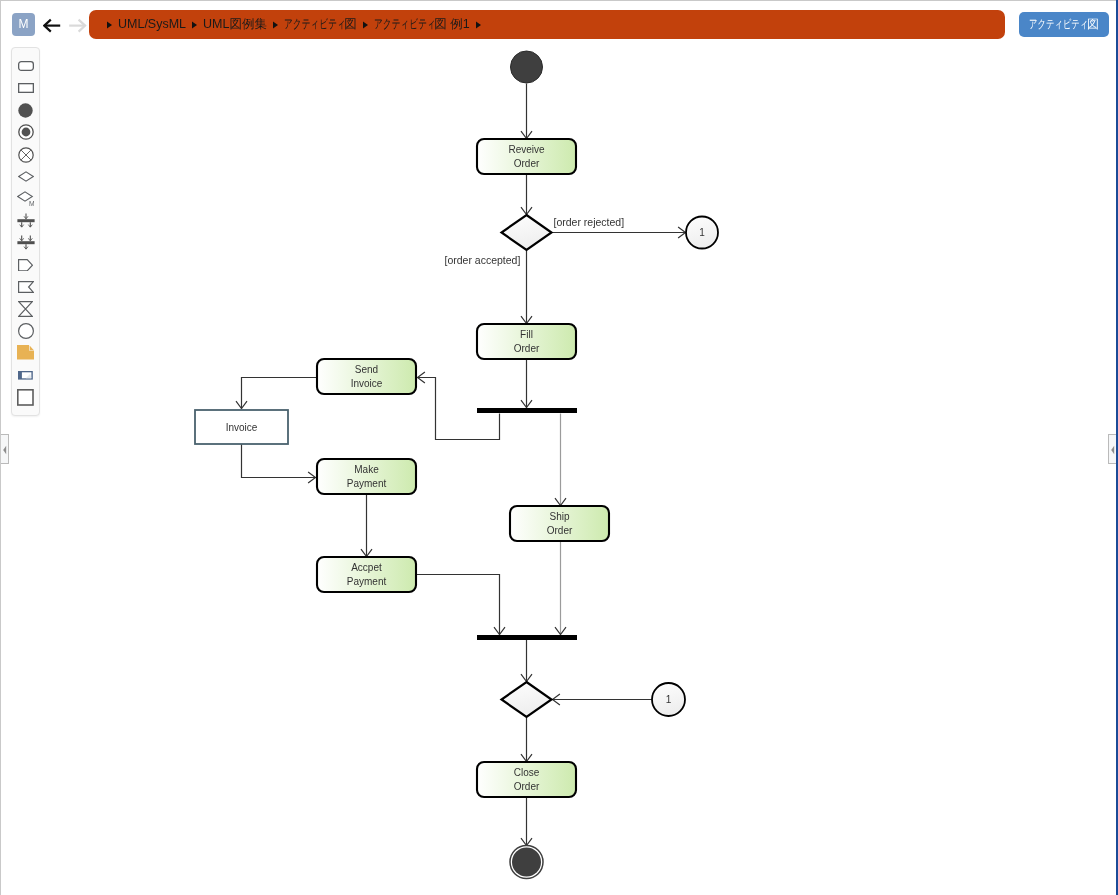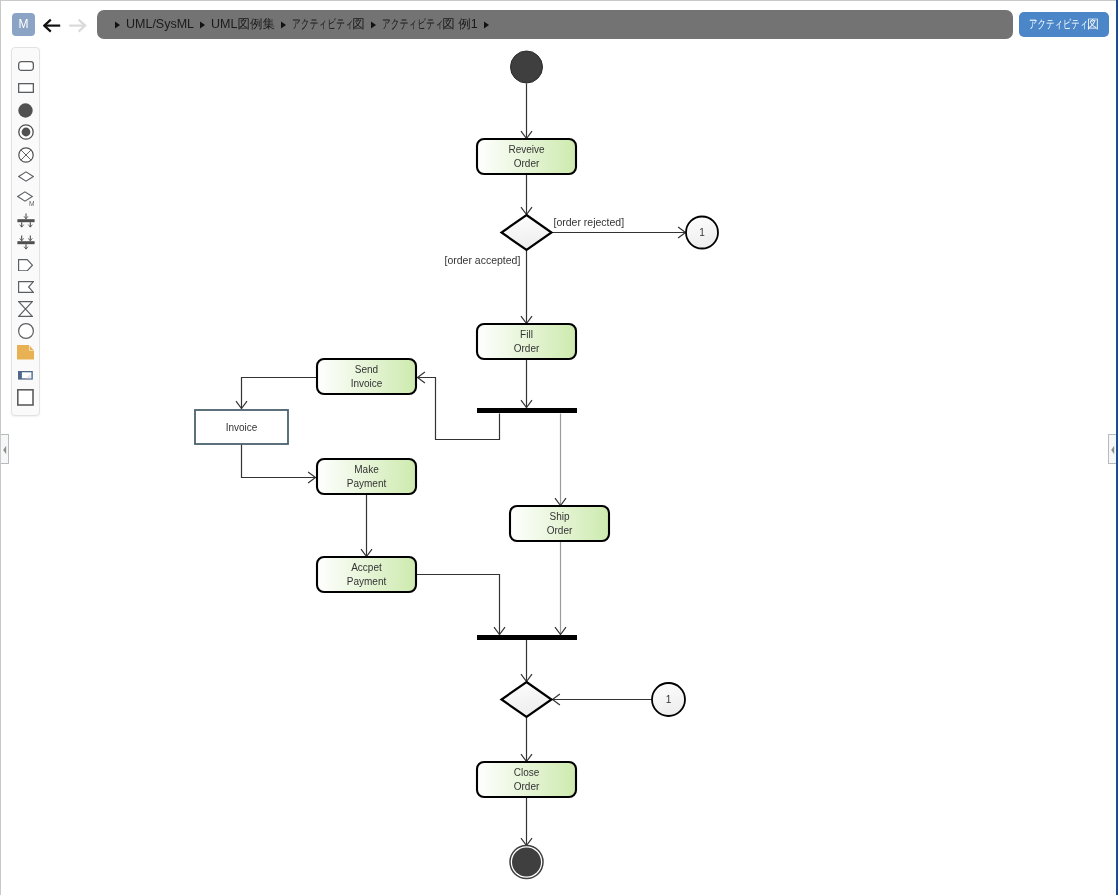--- a/index.html
+++ b/index.html
@@ -10,22 +10,22 @@
   #app{position:relative;width:1118px;height:895px;overflow:hidden;background:#fff;}
 
   
   #topbar{position:absolute;left:0;top:0;width:1118px;height:47px;background:#fff;
           border-top:1px solid #c9c9c9;box-sizing:border-box;}
   #logo{position:absolute;left:12px;top:12px;width:23px;height:23px;border-radius:4px;
         background:#8ba3c5;color:#fff;font-size:12px;line-height:23px;text-align:center;}
   .navbtn{position:absolute;top:13px;width:20px;height:22px;}
   #backbtn{left:43px;}
   #fwdbtn{left:68px;}
-  #crumbs{position:absolute;left:97px;top:9px;height:29px;width:916px;
-          background:#737373;border-radius:7px;box-sizing:border-box;
+  #crumbs{position:absolute;left:89px;top:9px;height:29px;width:916px;
+          background:#c2410c;border-radius:7px;box-sizing:border-box;
           display:flex;padding-left:12px;}
   .crumb-sep{display:inline-block;width:17px;height:29px;position:relative;flex:0 0 auto;}
   .crumb-sep svg{position:absolute;left:5px;top:11px;}
   .crumb{font-size:12.5px;color:#1a1a1a;white-space:nowrap;flex:0 0 auto;
          padding:0;line-height:29px;}
   .jp{display:inline-block;overflow:visible;vertical-align:baseline;}
   .jp > i{display:inline-block;transform:scaleX(0.69);transform-origin:left center;
           font-style:normal;white-space:nowrap;}
   #actionbtn{position:absolute;left:1019px;top:11px;width:90px;height:25px;
              background:#4a86c8;border-radius:5px;color:#fff;font-size:12px;

